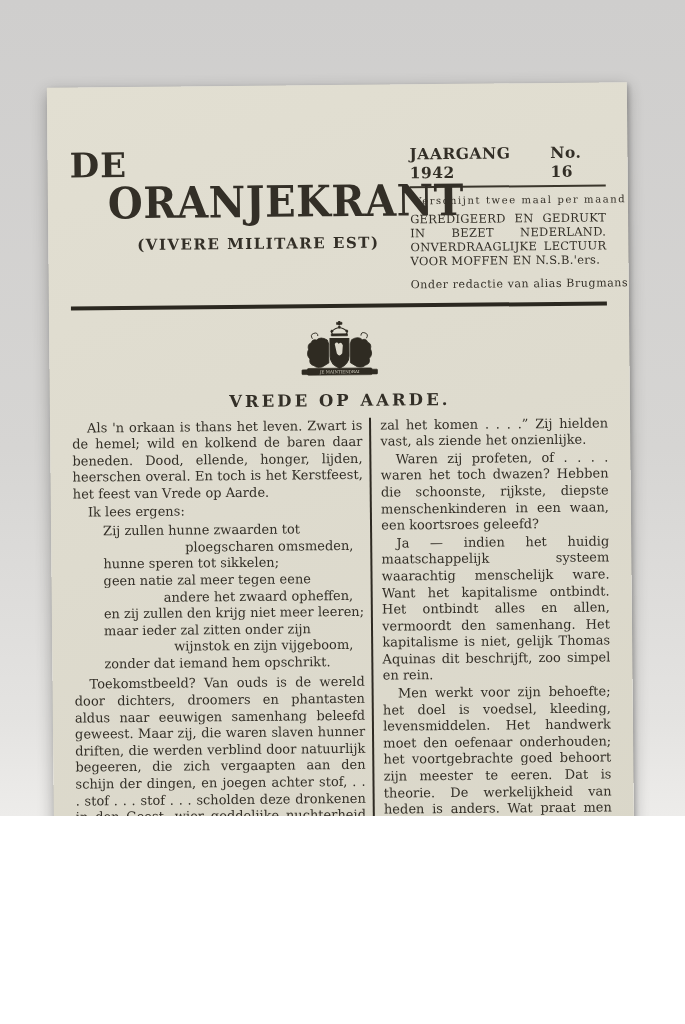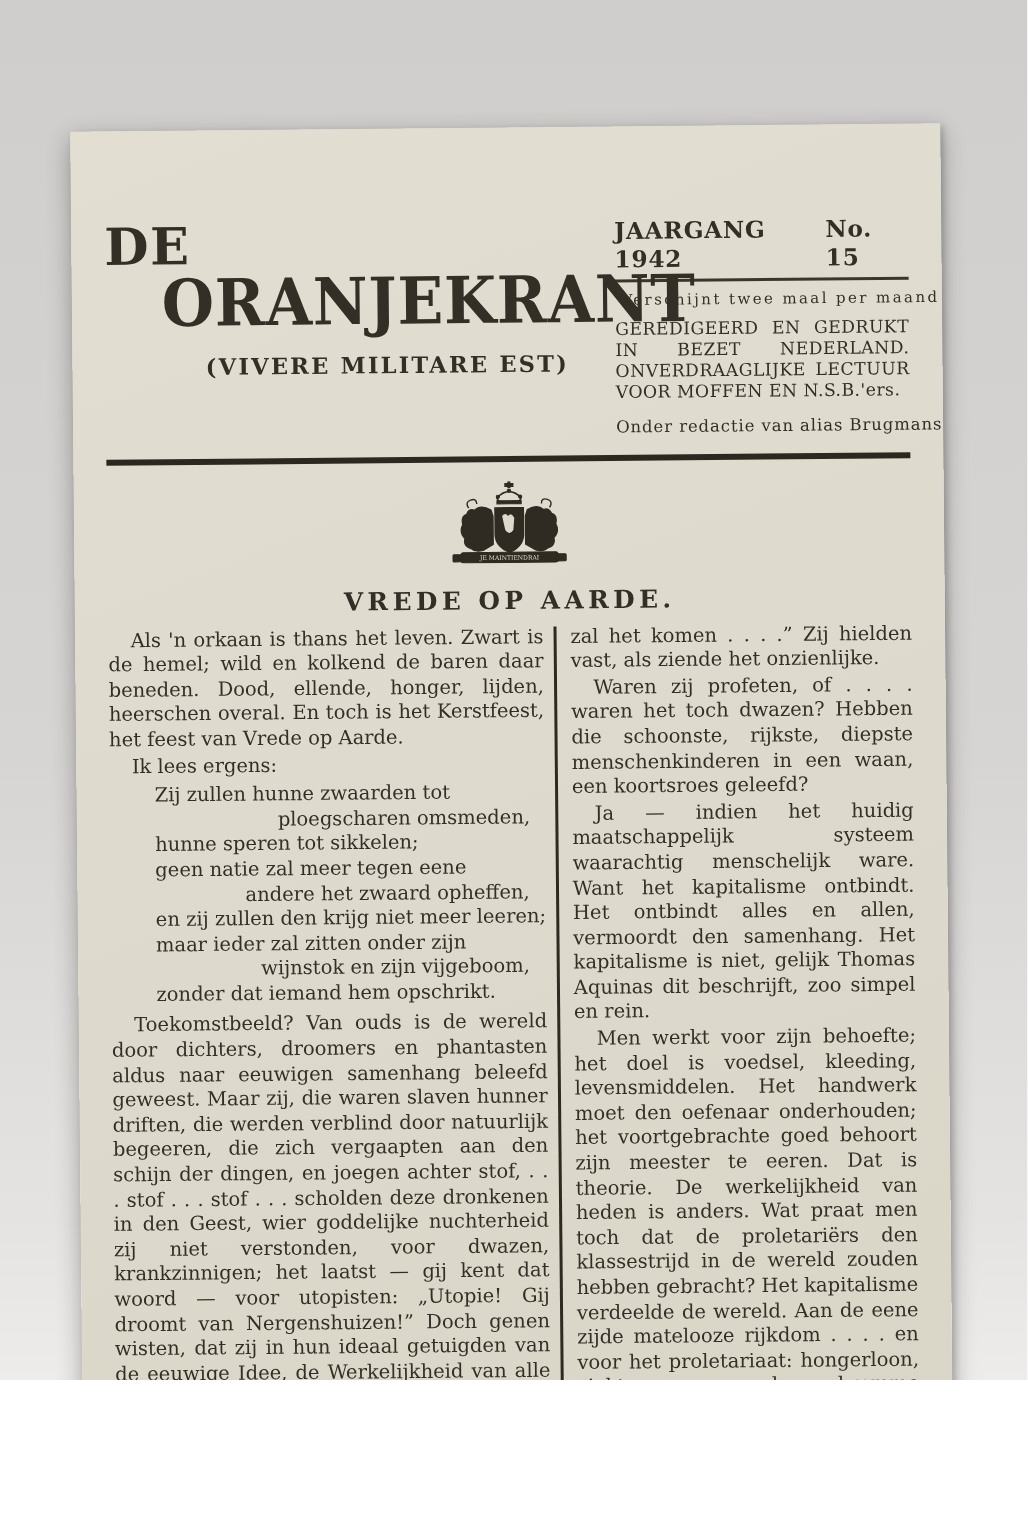--- a/index.html
+++ b/index.html
@@ -1,21 +1,21 @@
 <!DOCTYPE html>
 <html><head>
 <meta charset="utf-8">
 <style>
   * { margin: 0; padding: 0; box-sizing: border-box; }
   html, body { width: 685px; height: 1024px; overflow: hidden; }
   body { font-family: "DejaVu Serif", serif; }
 
   .stage {
     position: relative;
-    width: 685px; height: 920px;
+    width: 685px; height: 816px;
     background: linear-gradient(180deg, #cfcecd 0%, #d6d5d3 55%, #e4e3e1 88%, #edecea 100%);
     overflow: hidden;
   }
 
   .paper {
     position: absolute;
     left: 51px; top: 85px;
     width: 580px; height: 875px;
     background: linear-gradient(160deg, #e2dfd2 0%, #dedbce 45%, #d9d6c8 100%);
     box-shadow: 0 5px 16px rgba(0,0,0,0.30), 2px 2px 4px rgba(0,0,0,0.18);
@@ -103,21 +103,21 @@
 
     <div class="masthead">
       <div class="mast-left">
         <div class="mast-de">DE</div>
         <div class="mast-title">ORANJEKRANT</div>
         <div class="mast-sub">(VIVERE MILITARE EST)</div>
       </div>
       <div class="mast-right">
         <div class="issue-line">
           <span>JAARGANG 1942</span>
-          <span>No. 15</span>
+          <span>No. 16</span>
         </div>
         <div class="issue-rule"></div>
         <div class="freq-line">'Verschijnt twee maal per maand</div>
         <div class="imprint">GEREDIGEERD EN GEDRUKT IN BEZET NEDERLAND. ONVERDRAAGLIJKE LECTUUR VOOR MOFFEN EN N.S.B.'ers.</div>
         <div class="editor-line">Onder redactie van alias Brugmans</div>
       </div>
     </div>
 
     <div class="thick-rule"></div>
 

